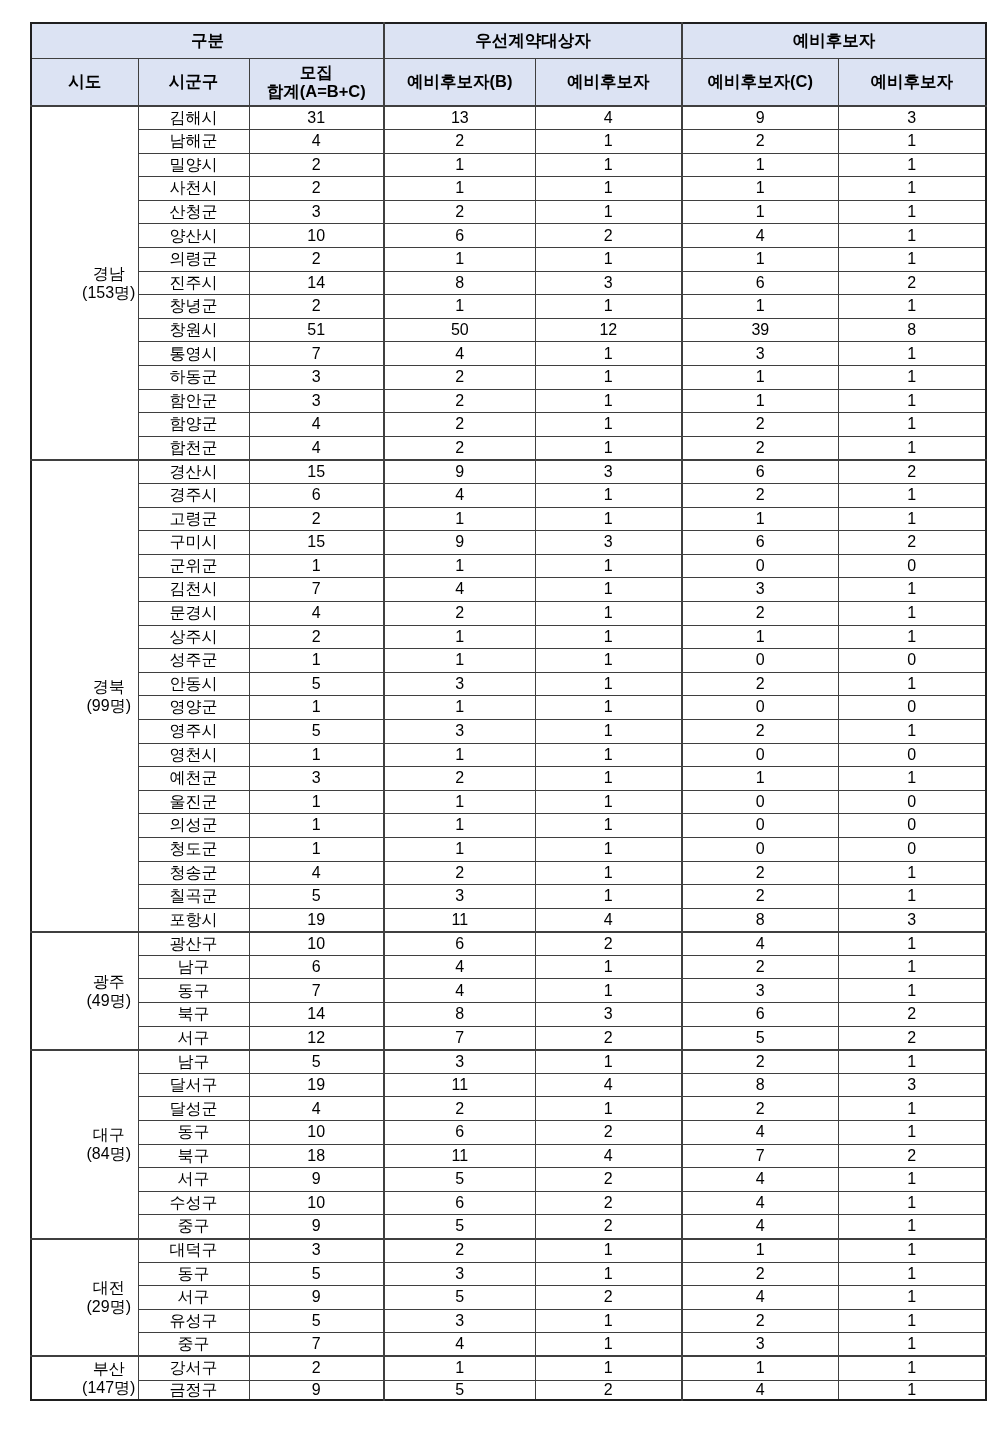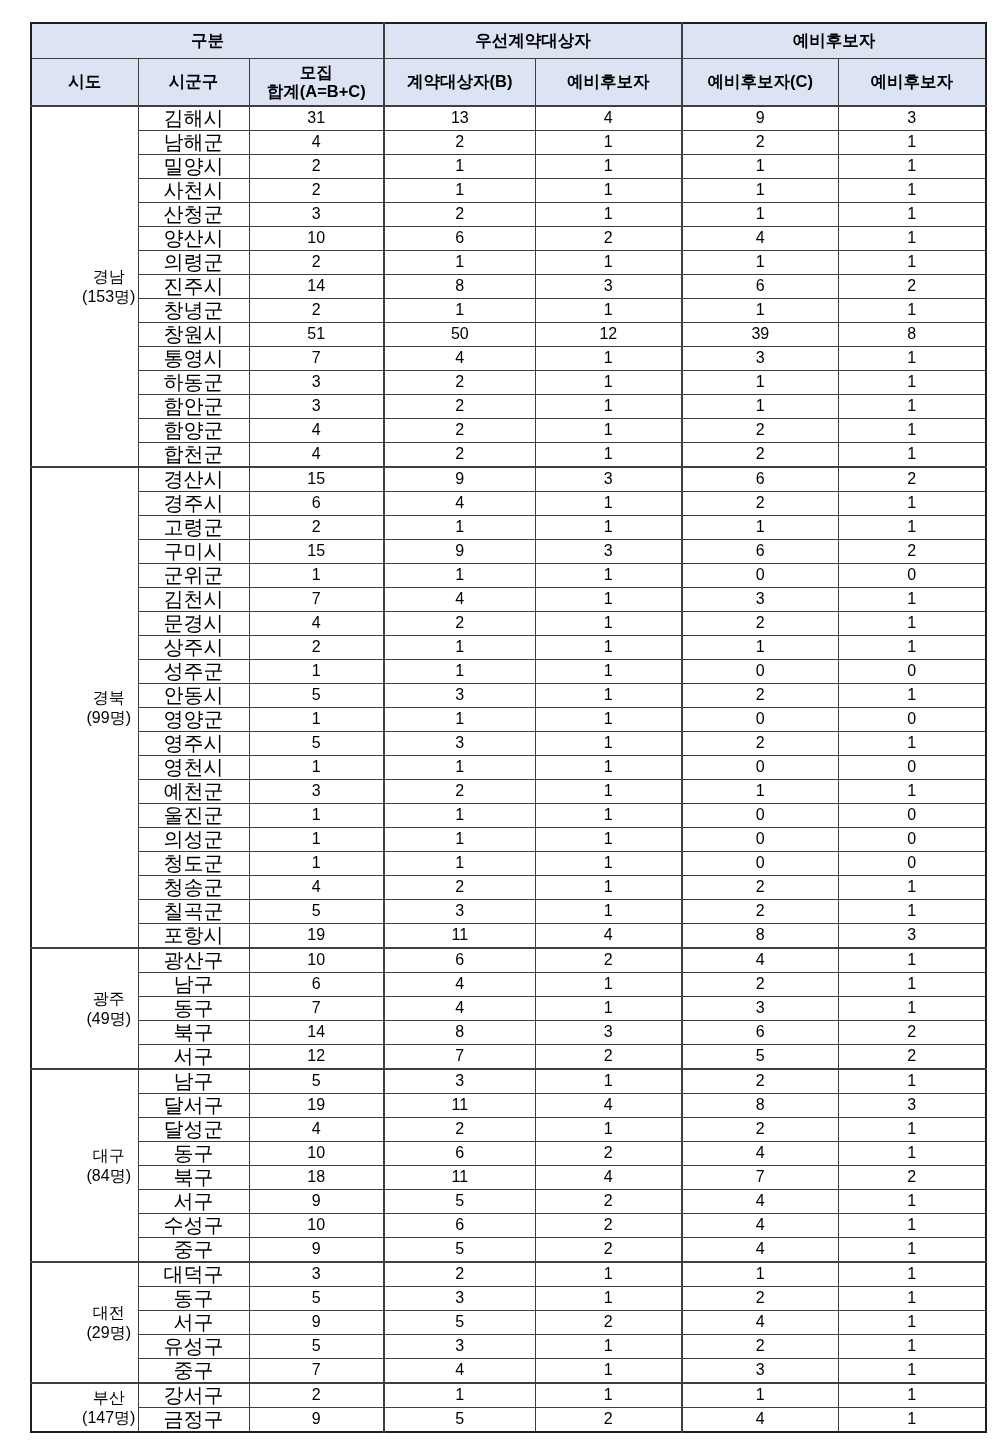--- a/index.html
+++ b/index.html
@@ -36,21 +36,21 @@
     font-size:16.5px;
   }
   thead tr.group-row th{height:35px;}
   thead tr.sub-row th{height:48px;white-space:pre-line;border-bottom-width:2px;}
   .thick-left{border-left-width:2px;}
   tbody tr{height:23.6px;}
   tbody tr.tall-row{height:18px;margin-top:28px;}
   tbody tr.group-start td{border-top-width:2px;}
   td.sido-cell{font-size:16px;}
   td.sido-cell div{line-height:1.2;margin-left:48px;}
-  td.district-cell{font-size:20px;}
+  td.district-cell{font-size:16px;}
   td.value-cell{font-size:16px;}
 </style>
 </head>
 <body>
 
 <div class="page">
   <table>
     <colgroup>
       <col style="width:107px">
       <col style="width:111px">
@@ -64,21 +64,21 @@
       <tr class="group-row">
         <th colspan="3">구분</th>
         <th colspan="2" class="thick-left">우선계약대상자</th>
         <th colspan="2" class="thick-left">예비후보자</th>
       </tr>
       <tr class="sub-row">
         <th>시도</th>
         <th>시군구</th>
         <th>모집
 합계(A=B+C)</th>
-        <th class="thick-left">계약대상자(B)</th>
+        <th class="thick-left">예비후보자(B)</th>
         <th>예비후보자</th>
         <th class="thick-left">예비후보자(C)</th>
         <th>예비후보자</th>
       </tr>
     </thead>
     <tbody>
         <tr class="group-start">
           <td rowspan="15" class="sido-cell">
             <div>경남</div>
             <div>(153명)</div>

